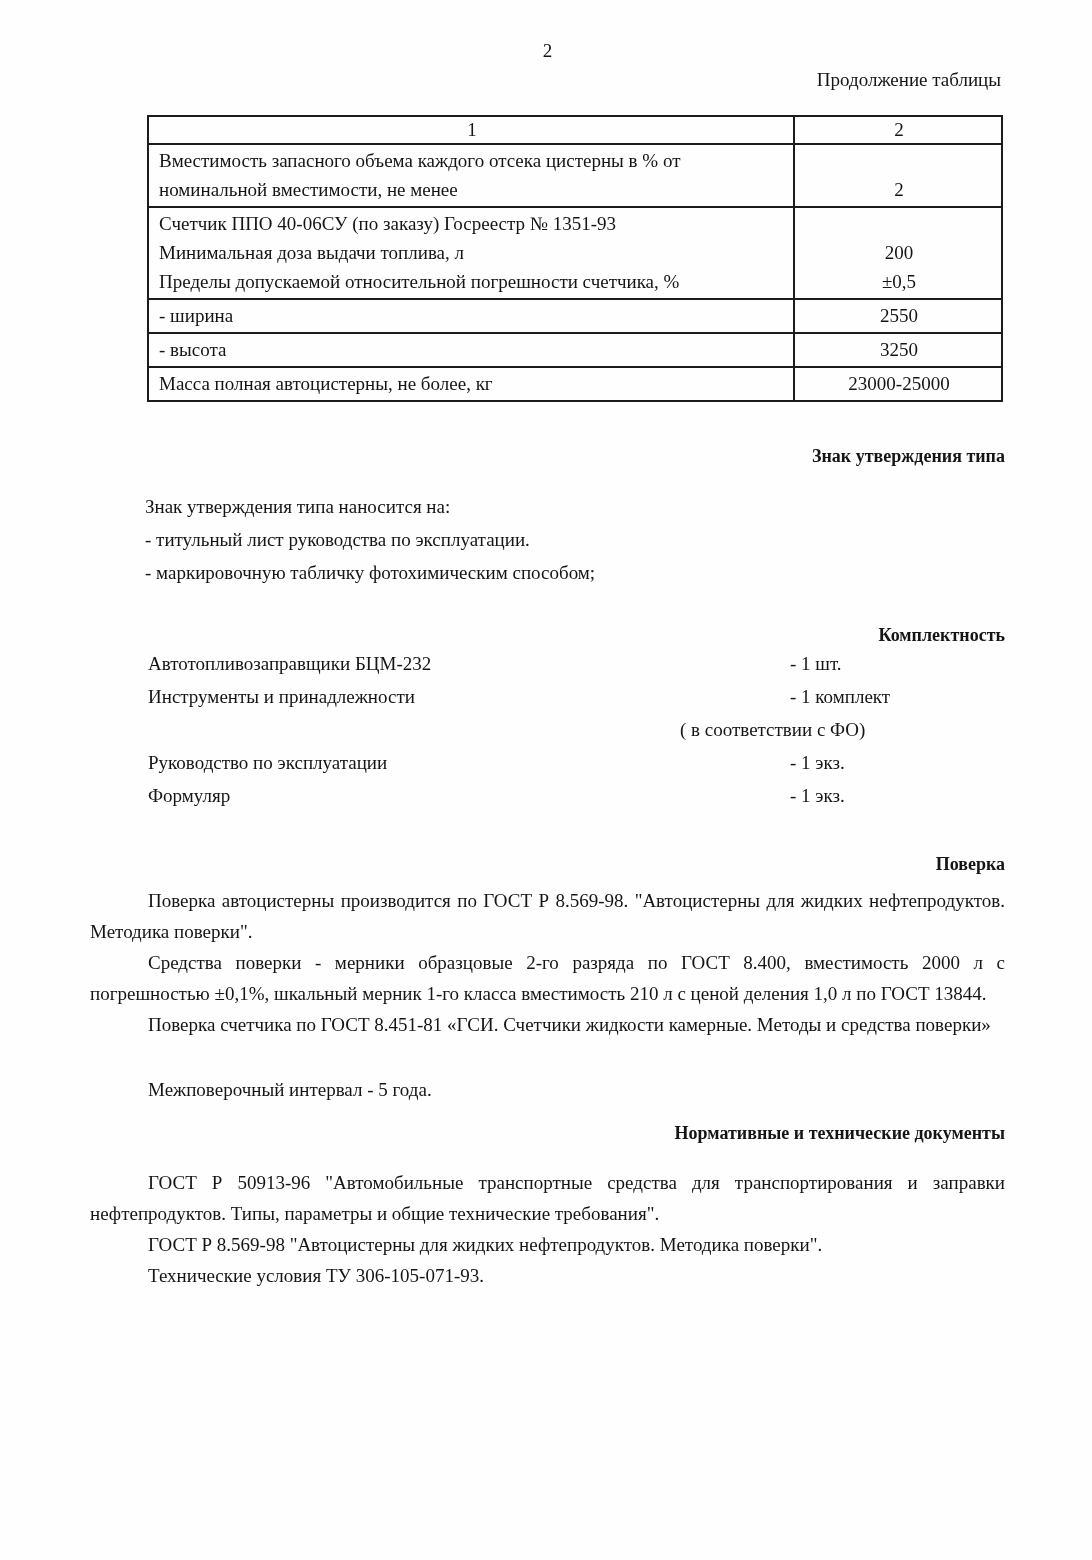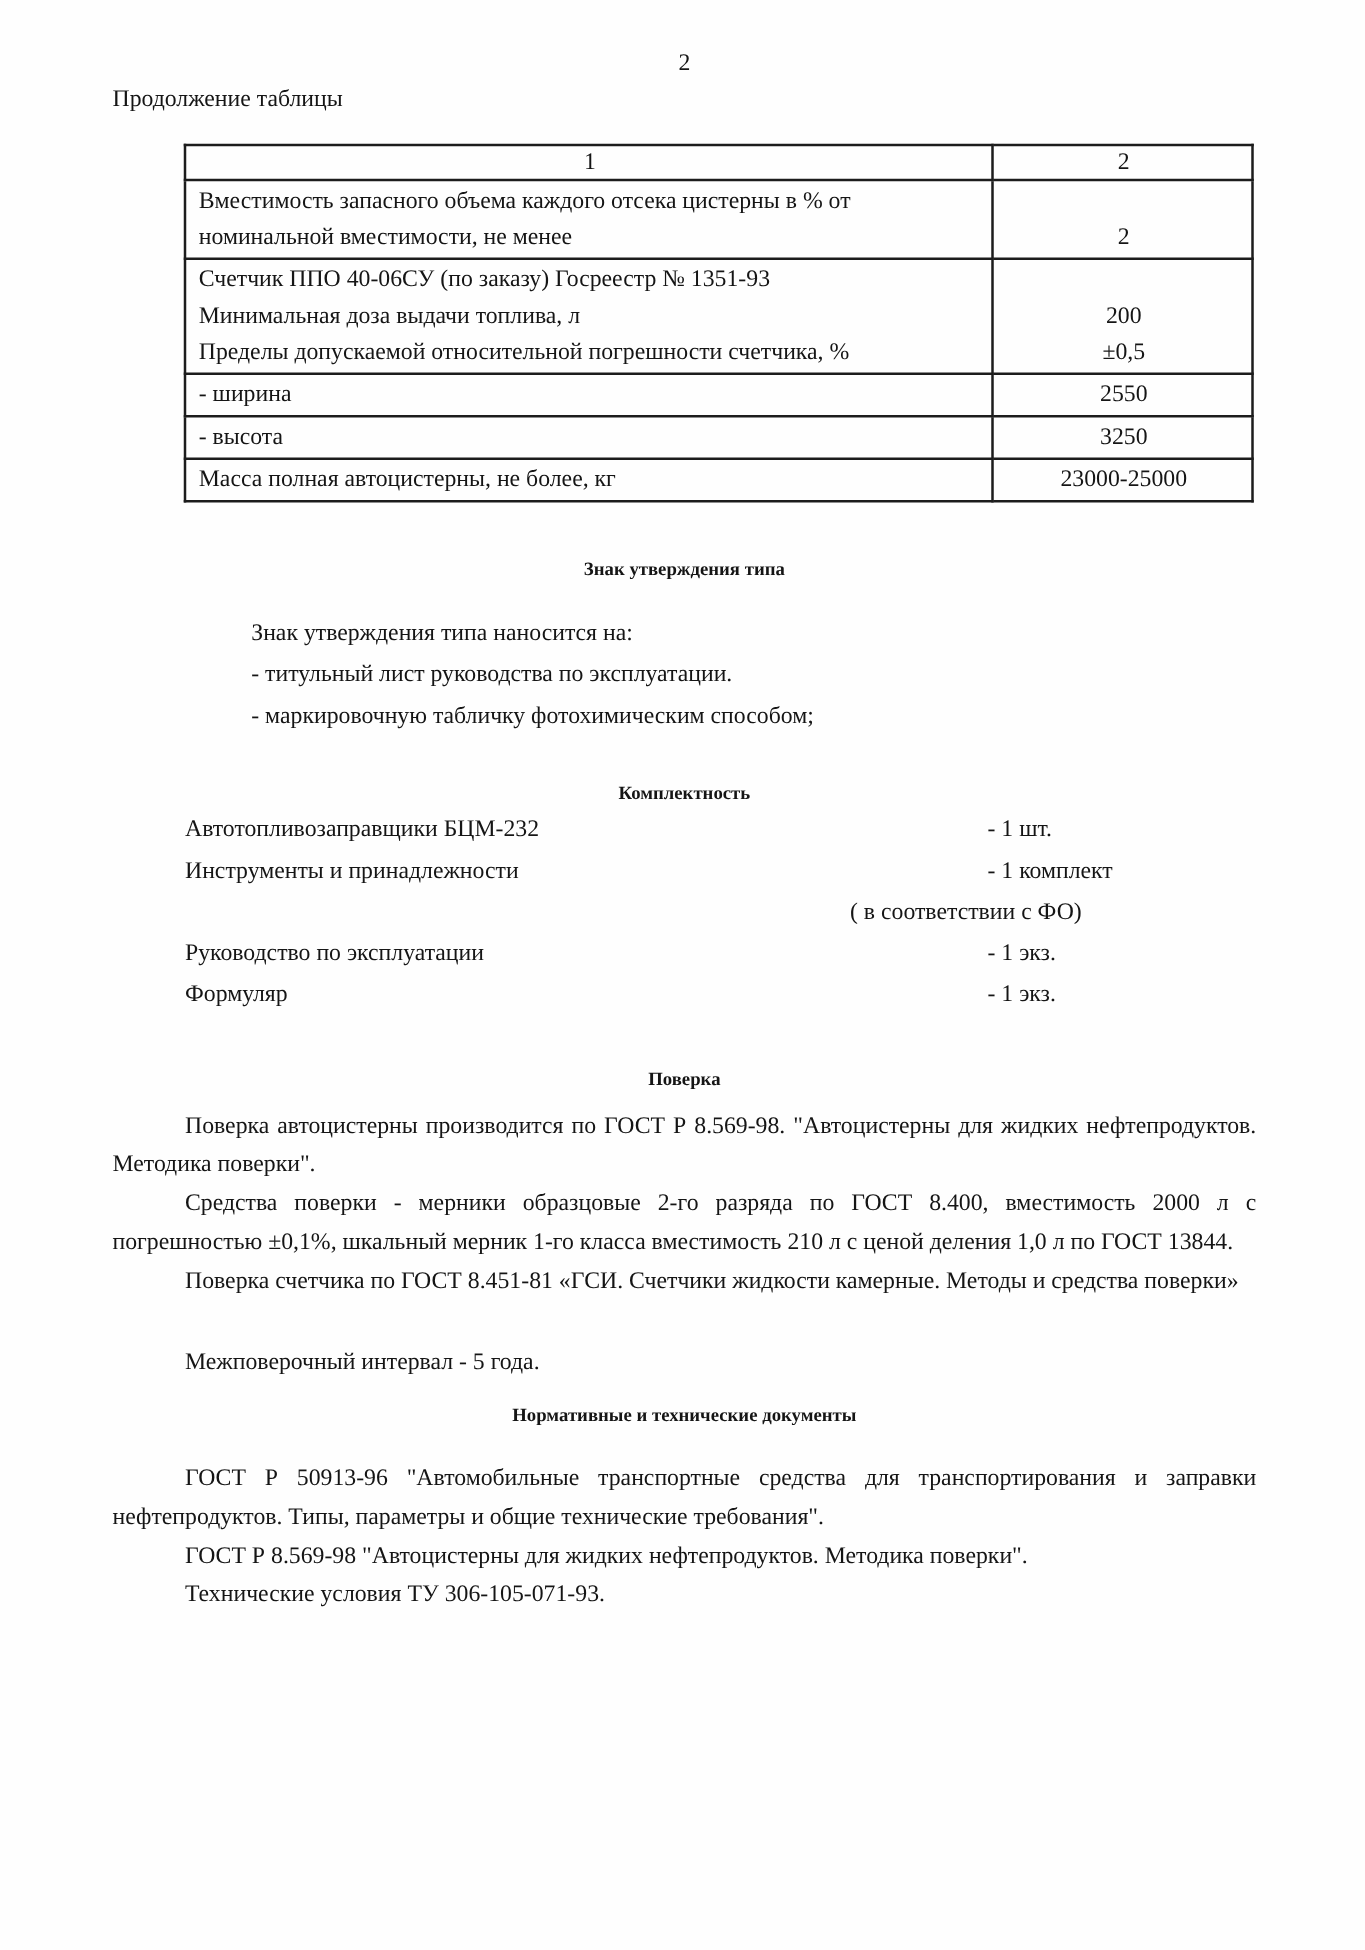--- a/index.html
+++ b/index.html
@@ -11,52 +11,52 @@
     background: #fefefe;
     color: #151515;
     font-family: "Liberation Serif", "DejaVu Serif", serif;
     font-size: 19px;
     padding: 40px 87px 0 90px;
     position: relative;
     overflow: hidden;
   }
 
   .page-number { text-align: center; font-size: 19px; }
-  .table-caption { margin-top: 7px; padding-right: 4px; }
+  .table-caption { text-align: right; margin-top: 7px; padding-right: 4px; }
 
   .spec-table {
     border-collapse: collapse;
     table-layout: fixed;
     margin-top: 24px;
     margin-left: 57px;
     width: 854px;
   }
   .spec-table td {
     border: 2px solid #1c1c1c;
     padding: 1px 8px 2px 10px;
     vertical-align: top;
   }
   .col-param { width: 646px; }
   .col-value { width: 208px; text-align: center; padding-left: 4px; padding-right: 4px; }
   .tline { min-height: 29px; line-height: 29px; }
   .header-row td { padding-top: 0; padding-bottom: 0; text-align: center; }
   .header-row .tline { min-height: 26px; line-height: 26px; }
 
   .section-heading {
-    text-align: center;
+    text-align: right;
     font-weight: bold;
-    font-size: 15px;
+    font-size: 18px;
     line-height: 24px;
   }
   .h-type   { margin-top: 42px; }
   .h-compl  { margin-top: 34px; }
   .h-pover  { margin-top: 40px; }
   .h-norm   { margin-top: 16px; }
 
-  .ta-block { margin-top: 22px; margin-left: 111px; }
+  .ta-block { margin-top: 22px; margin-left: 55px; }
   .ta-block .line { line-height: 33px; }
 
   .compl-intro { margin-top: 28px; padding-left: 58px; line-height: 33px; }
   .compl-item { position: relative; line-height: 33px; }
   .compl-item .item-name { padding-left: 58px; }
   .compl-item .item-qty { position: absolute; left: 700px; top: 0; }
   .compl-note { padding-left: 590px; line-height: 33px; }
 
   .just-par {
     text-align: justify;

